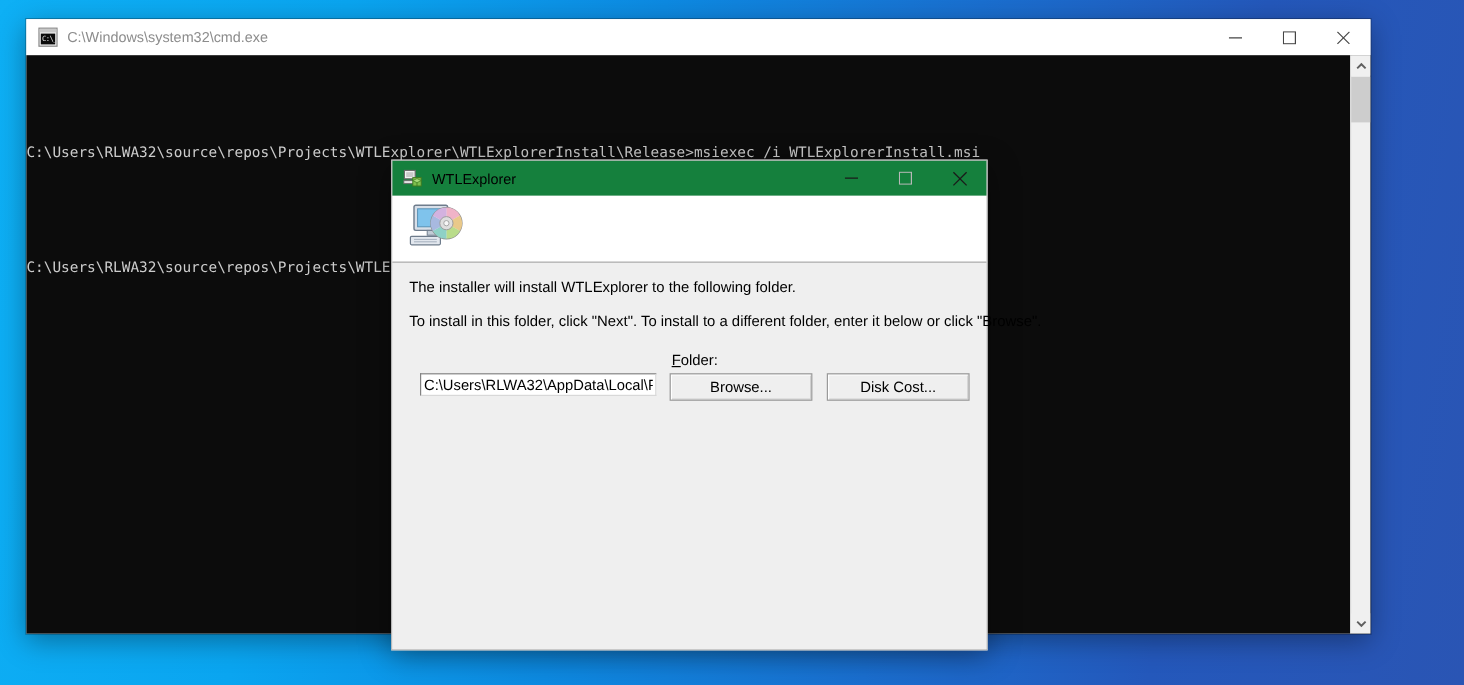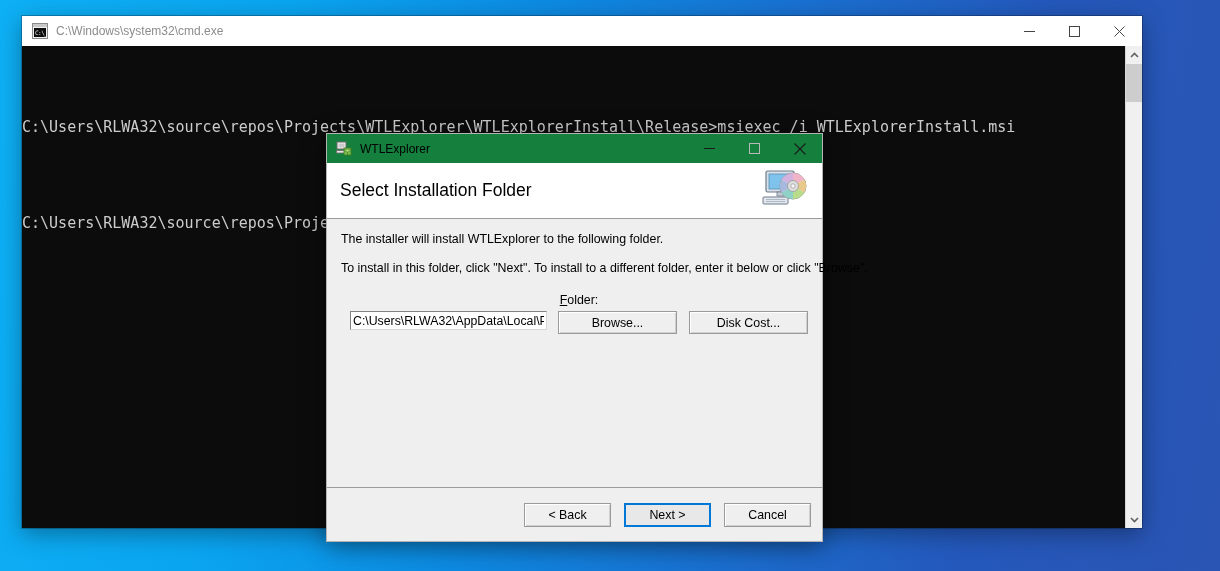--- a/index.html
+++ b/index.html
@@ -99,21 +99,21 @@
     position: relative;
     height: 482px;
     background: #0c0c0c;
     overflow: hidden;
   }
   #console-text {
     position: absolute;
     left: 0; top: 0; right: 17px; bottom: 0;
     color: #cccccc;
     font-family: "DejaVu Sans Mono", monospace;
-    font-size: 15px;
+    font-size: 12px;
     line-height: 32px;
     padding: 1px 0 0 0;
     white-space: pre;
   }
   #console-text .line { padding-left: 0px; }
 
   
   #console-scrollbar {
     position: absolute;
     right: 0; top: 0; bottom: 0;
@@ -372,21 +372,20 @@
       <div class="dlg-ctrl">
         <svg width="12" height="12" viewBox="0 0 12 12">
           <line x1="0.5" y1="0.5" x2="11.5" y2="11.5" stroke="#1a1a1a" stroke-width="1.1"></line>
           <line x1="11.5" y1="0.5" x2="0.5" y2="11.5" stroke="#1a1a1a" stroke-width="1.1"></line>
         </svg>
       </div>
     </div>
   </div>
 
   <div id="dlg-header">
-    <div id="dlg-heading">Select Installation Folder</div>
     <div id="banner-icon">
       <svg width="50" height="44" viewBox="0 0 50 44">
 
         <rect x="5" y="2" width="28" height="21" rx="1.5" fill="#d8dfe8" stroke="#6e7c8c" stroke-width="1.2"></rect>
         <rect x="8" y="5" width="22" height="15" fill="#7fc3ec" stroke="#5590b5" stroke-width="0.8"></rect>
         <rect x="16" y="23" width="7" height="4" fill="#c3ccd6" stroke="#6e7c8c" stroke-width="0.8"></rect>
 
         <rect x="2" y="28" width="25" height="7" rx="1" fill="#e2e7ee" stroke="#6e7c8c" stroke-width="1"></rect>
         <line x1="5" y1="30.5" x2="24" y2="30.5" stroke="#9aa6b4" stroke-width="0.7"></line>
         <line x1="5" y1="32.5" x2="24" y2="32.5" stroke="#9aa6b4" stroke-width="0.7"></line>
@@ -414,18 +413,13 @@
 
     <div id="folder-row">
       <input id="folder-input" type="text" value="C:\Users\RLWA32\AppData\Local\Programs\MySoft\WTLExplorer\" style="">
       <div id="side-buttons">
         <button class="w-btn side-btn">Browse...</button>
         <button class="w-btn side-btn">Disk Cost...</button>
       </div>
     </div>
   </div>
 
-  <div id="dlg-footer">
-    <button class="w-btn footer-btn">&lt; Back</button>
-    <button class="w-btn footer-btn default">Next &gt;</button>
-    <button class="w-btn footer-btn">Cancel</button>
-  </div>
 </div>
 
 </body></html>

